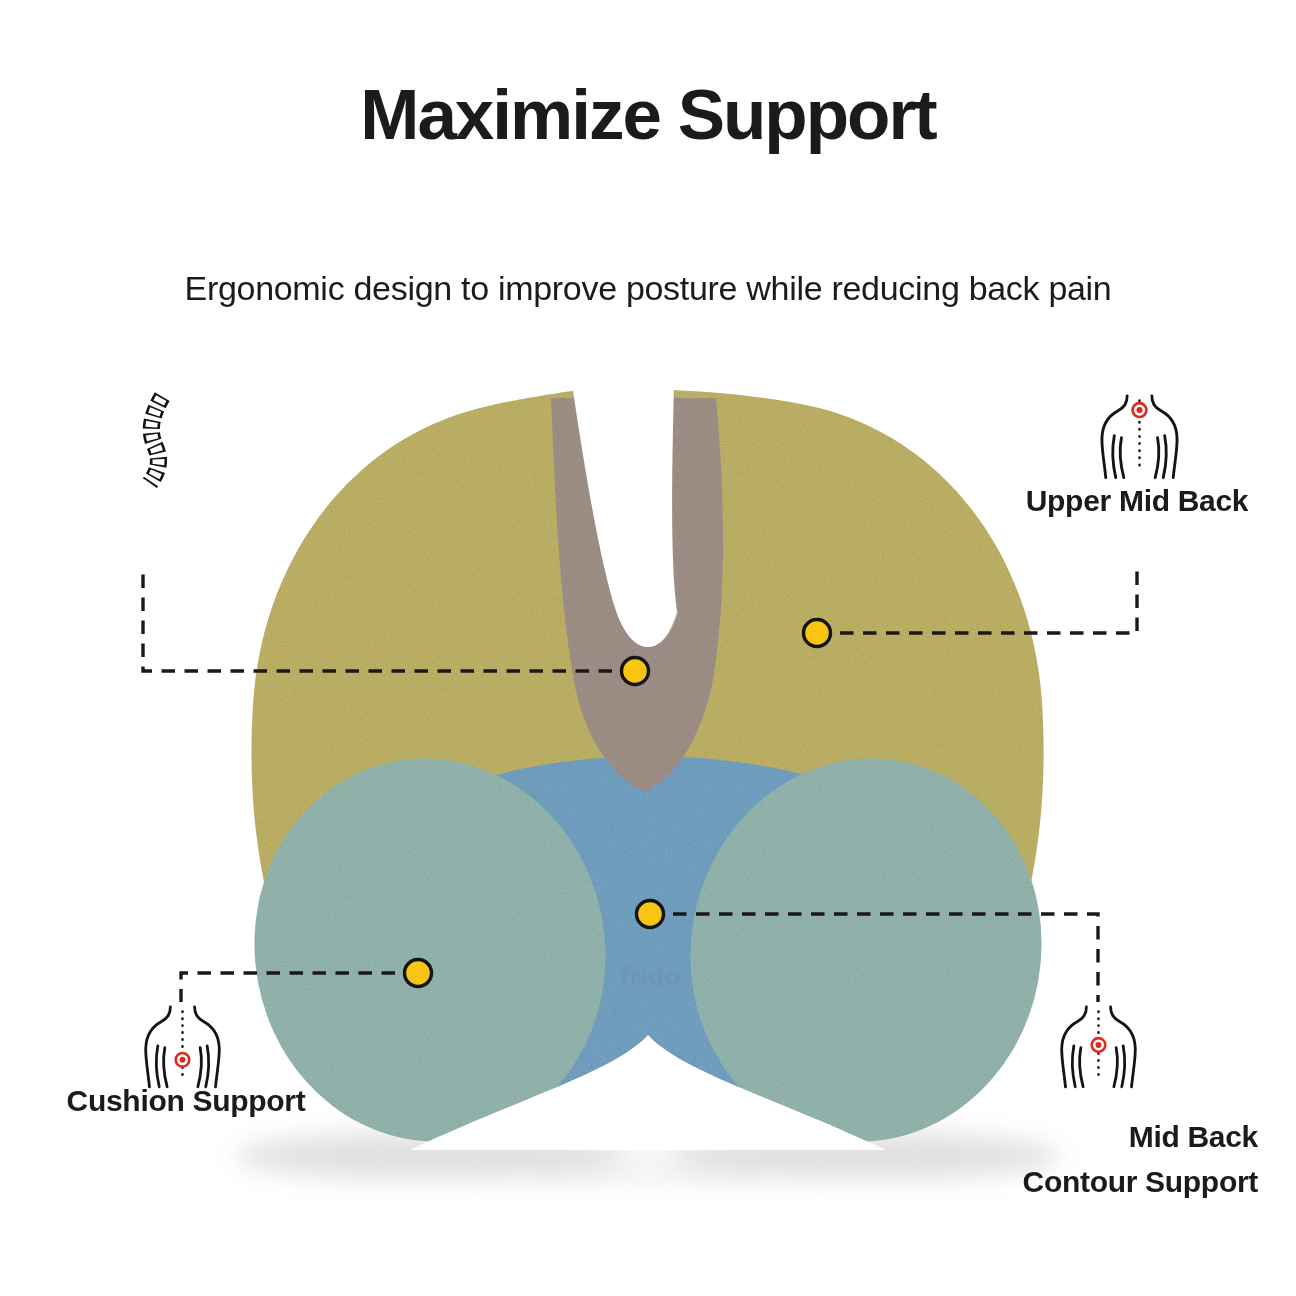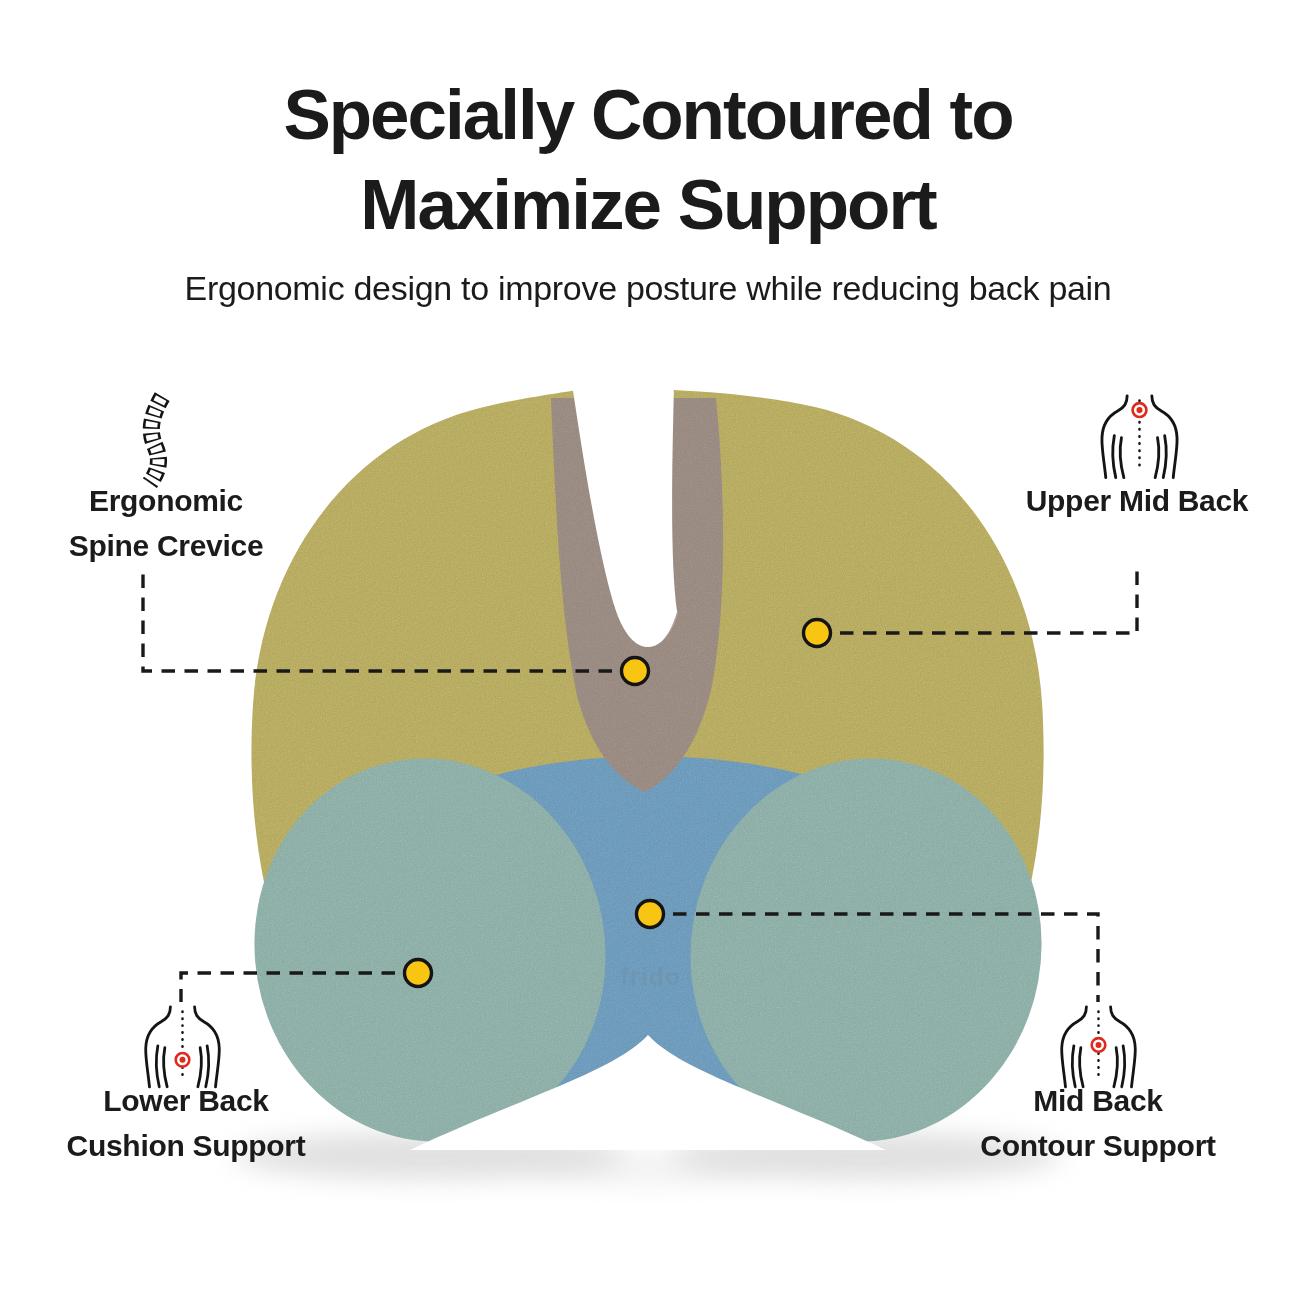--- a/index.html
+++ b/index.html
@@ -19,21 +19,21 @@
     font-size:34px;font-weight:400;line-height:40px;letter-spacing:-0.3px;
   }
   .callout{
     position:absolute;z-index:2;width:320px;text-align:center;
     font-size:30px;font-weight:700;line-height:45px;letter-spacing:-0.3px;
     color:var(--heading-text,#141414);
   }
   .callout.tl{left:6px;top:478px;}
   .callout.tr{left:977px;top:478px;}
   .callout.bl{left:26px;top:1078px;}
-  .callout.br{left:938px;top:1078px;}
+  .callout.br{left:938px;top:1114px;text-align:right;}
   .brand-logo{
     position:absolute;z-index:2;left:596px;top:963px;width:110px;text-align:center;
     font-size:24px;font-weight:700;letter-spacing:1.5px;
     color:var(--brand-logo-blue,#6e95b0);opacity:.9;
   }
   
   .zone-yellow{fill:var(--cushion-yellow,#d6c873);}
   .zone-tan{fill:var(--cushion-tan,#b3a298);}
   .zone-blue{fill:var(--cushion-blue,#81b5da);}
   .zone-teal{fill:var(--cushion-teal,#a6ccc3);}
@@ -52,21 +52,20 @@
   .ring-dot{fill:var(--target-red,#df2b1f);}
   .spine-black{fill:none;stroke:var(--icon-stroke,#141414);stroke-width:18;stroke-dasharray:9 4.5;}
   .spine-white{fill:none;stroke:#ffffff;stroke-width:12.5;stroke-dasharray:5.5 8;stroke-dashoffset:-1.75;}
 </style>
 </head>
 <body>
 
 <div id="canvas">
 
   <div class="txt title">
-    <div>Specially Contoured to</div>
     <div>Maximize Support</div>
   </div>
   <div class="txt subtitle">Ergonomic design to improve posture while reducing back pain</div>
 
   <svg id="scene" viewBox="0 0 1296 1296">
     <defs>
       <clipPath id="cushionClip">
         <path d="M 648,645 C 636,647 626,638 617,612 C 602,566 589,478 577,390 C 560,393 515,399 480,408 C 350,440 262,560 253,705 C 247,800 259,882 283,953 C 312,1042 380,1098 455,1090 L 845,1090 C 918,1098 985,1038 1013,950 C 1037,878 1048,797 1042,702 C 1032,557 945,438 815,407 C 780,399 735,393 673,390 C 671,470 668,562 678,614 C 670,639 659,647 648,645 Z"></path>
         <ellipse cx="430" cy="950" rx="175" ry="192" transform="rotate(-10 430 950)"></ellipse>
         <ellipse cx="866" cy="950" rx="175" ry="192" transform="rotate(10 866 950)"></ellipse>
@@ -147,29 +146,24 @@
       <path class="icon-stroke" d="M 23.5,45 C 21,58 21,72 25,89"></path>
       <path class="icon-stroke" d="M 31,47 C 28.5,60 29.5,74 33.5,89"></path>
       <path class="icon-stroke" d="M 76.5,45 C 79,58 79,72 75,89"></path>
       <path class="icon-stroke" d="M 69,47 C 71.5,60 70.5,74 66.5,89"></path>
       <path class="icon-dots" d="M 50,8 L 50,76"></path>
       <circle class="ring" cx="50" cy="44" r="7.3"></circle>
       <circle class="ring-dot" cx="50" cy="44" r="3.2"></circle>
     </g>
   </svg>
 
-  <div class="callout tl">
-    <div>Ergonomic</div>
-    <div>Spine Crevice</div>
-  </div>
   <div class="callout tr">
     <div>Upper Mid Back</div>
   </div>
   <div class="callout bl">
-    <div>Lower Back</div>
     <div>Cushion Support</div>
   </div>
   <div class="callout br">
     <div>Mid Back</div>
     <div>Contour Support</div>
   </div>
 
   <div class="brand-logo">frido</div>
 
 </div>

